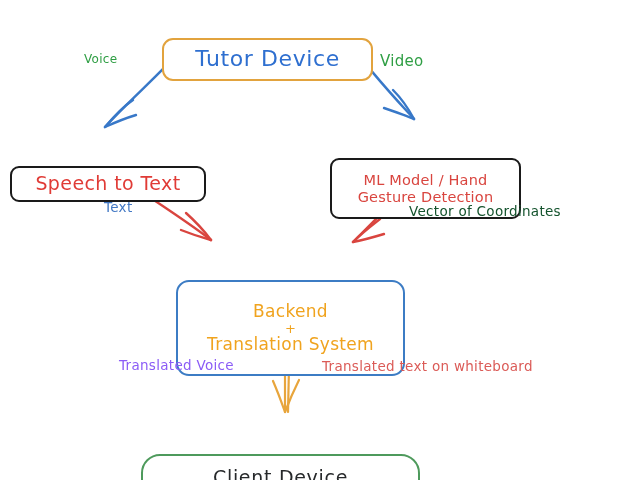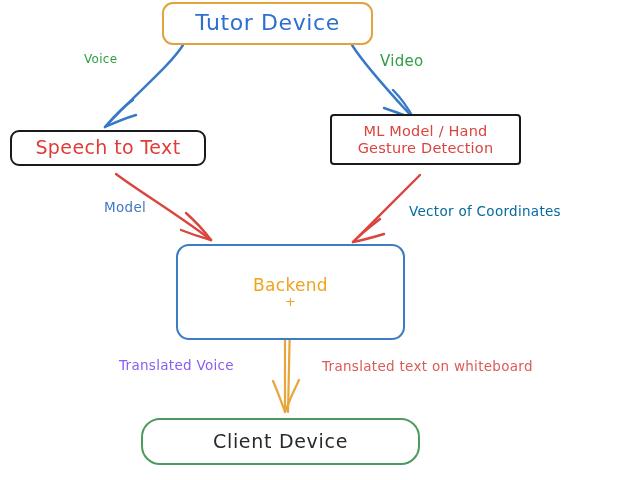--- a/index.html
+++ b/index.html
@@ -24,20 +24,21 @@
   .node {
     position: absolute;
     box-sizing: border-box;
     display: flex;
     flex-direction: column;
     justify-content: center;
     border-style: solid;
     background: #ffffff;
     text-align: center;
     line-height: 1.12;
+    margin-top: 36px;
   }
   .node .ln { display: block; white-space: nowrap; }
 
   
   #node-tutor {
     left: 162px; top: 2px; width: 211px; height: 43px;
     border-width: 2.2px;
     border-color: #E2A33E;
     border-radius: 11px;
   }
@@ -55,24 +56,24 @@
     border-radius: 9px;
   }
   #node-stt .ln {
     color: #E03B36;
     font-size: 19px;
     letter-spacing: 0.4px;
   }
 
   
   #node-ml {
-    left: 330px; top: 114px; width: 191px; height: 51px;
+    left: 330px; top: 122px; width: 191px; height: 61px;
     border-width: 2.4px;
     border-color: #1a1a1a;
-    border-radius: 4px;
+    border-radius: 9px;
   }
   #node-ml .ln {
     color: #D9453F;
     font-size: 14.5px;
     letter-spacing: 0.2px;
   }
 
   
   #node-backend {
     left: 176px; top: 244px; width: 229px; height: 96px;
@@ -102,21 +103,21 @@
 
   .edge-label {
     position: absolute;
     white-space: nowrap;
     font-size: 14px;
     letter-spacing: 0.3px;
   }
   #lbl-voice { left: 84px; top: 52px; color: #2F9E44; font-size: 12px; }
   #lbl-video { left: 380px; top: 52px; color: #2F9E44; font-size: 15px; text-align: right; }
   #lbl-text  { left: 104px; top: 199px; color: #4278C4; font-size: 13.5px; }
-  #lbl-vector{ left: 409px; top: 203px; color: #0369a1; font-size: 13.5px; }
+  #lbl-vector{ left: 409px; top: 203px; color: #14532d; font-size: 13.5px; }
   #lbl-tvoice{ left: 119px; top: 357px; color: #8b5cf6; font-size: 13.5px; }
   #lbl-twb   { left: 310px; top: 358px; color: #DB5B57; font-size: 13.5px; margin-left: 12px; }
 </style>
 </head>
 <body>
 
 <div id="canvas">
 
   <svg id="wires" viewBox="0 0 640 480" width="640" height="480" aria-hidden="true">
 
@@ -163,31 +164,32 @@
   </div>
 
   <div class="node" id="node-ml">
     <span class="ln">ML Model / Hand</span>
     <span class="ln">Gesture Detection</span>
   </div>
 
   <div class="node" id="node-backend">
     <span class="ln">Backend</span>
     <span class="ln plus">+</span>
+    <span class="ln">Translation System</span>
   </div>
 
   <div class="node" id="node-client">
     <span class="ln">Client Device</span>
   </div>
 
   <div class="edge-label" id="lbl-voice">Voice</div>
 
   <div class="edge-label" id="lbl-video">Video</div>
 
-  <div class="edge-label" id="lbl-text">Model</div>
+  <div class="edge-label" id="lbl-text">Text</div>
 
   <div class="edge-label" id="lbl-vector">Vector of Coordinates</div>
 
   <div class="edge-label" id="lbl-tvoice">Translated Voice</div>
 
   <div class="edge-label" id="lbl-twb">Translated text on whiteboard</div>
 
 </div>
 
 </body></html>

